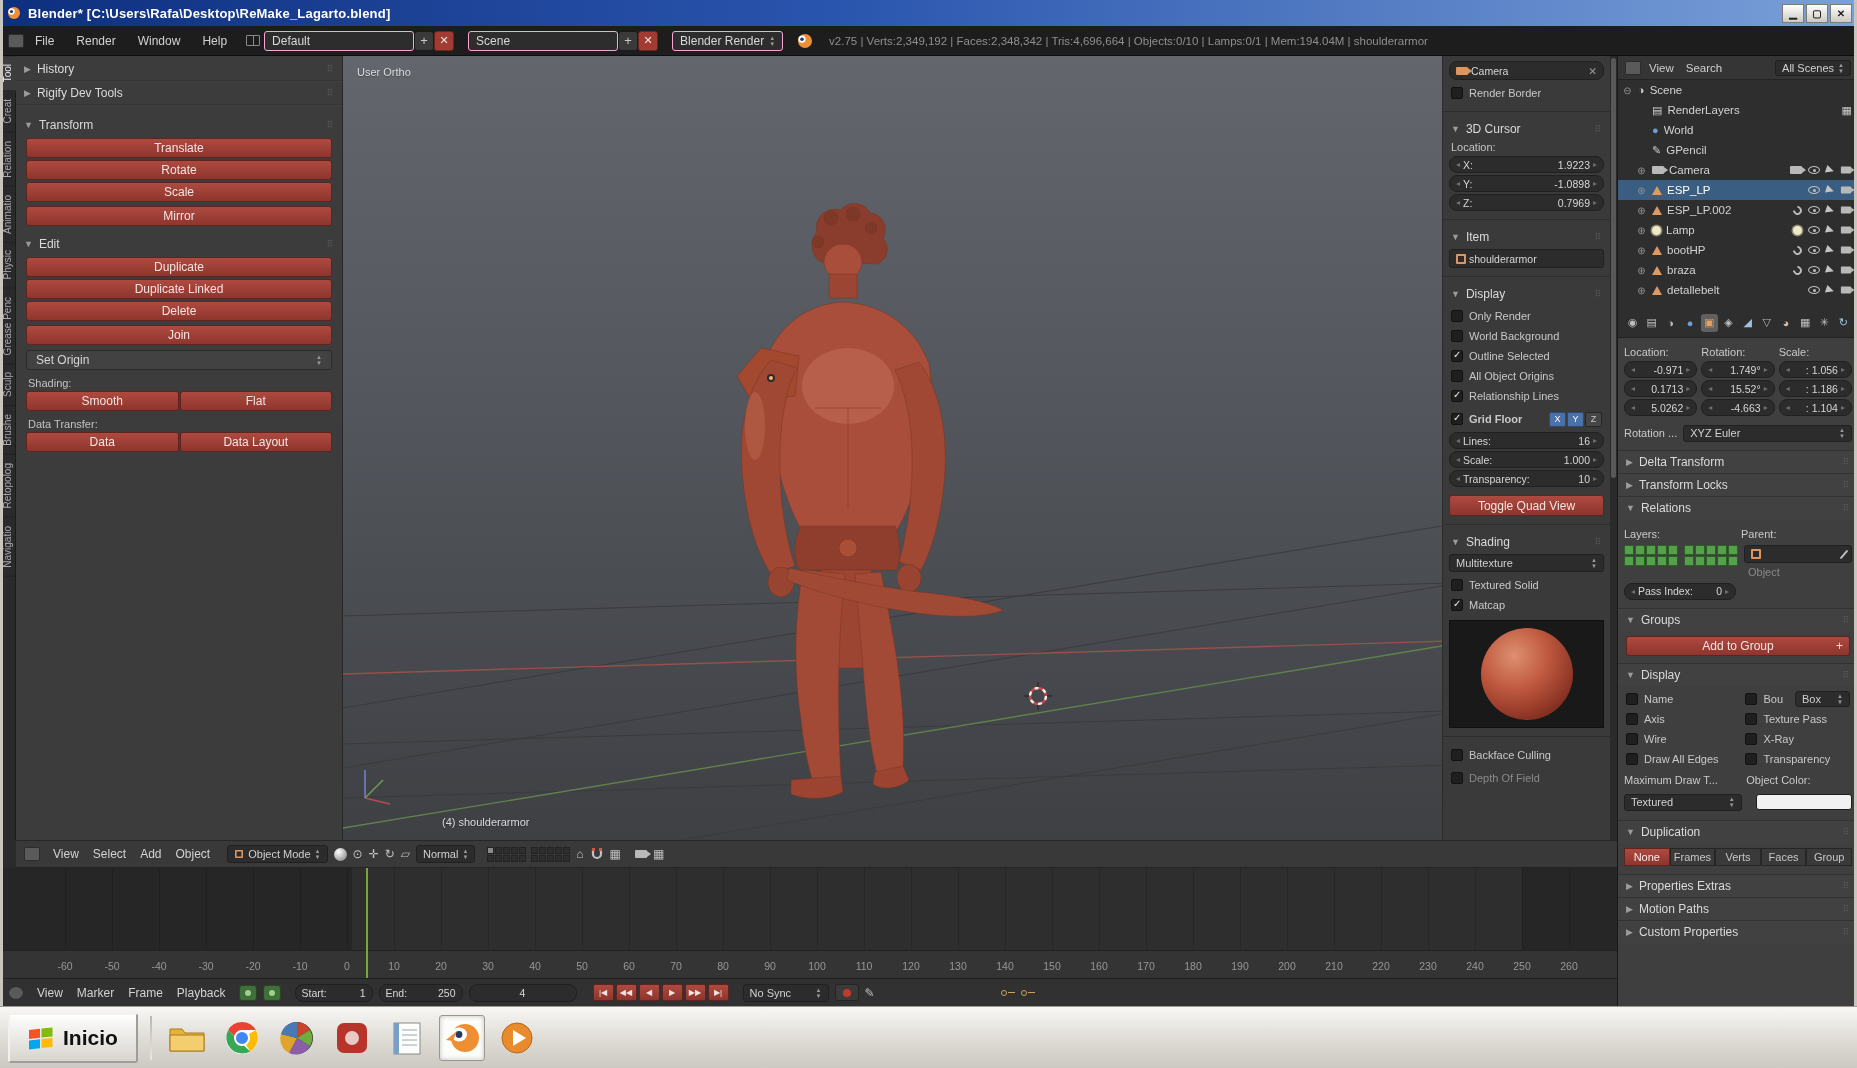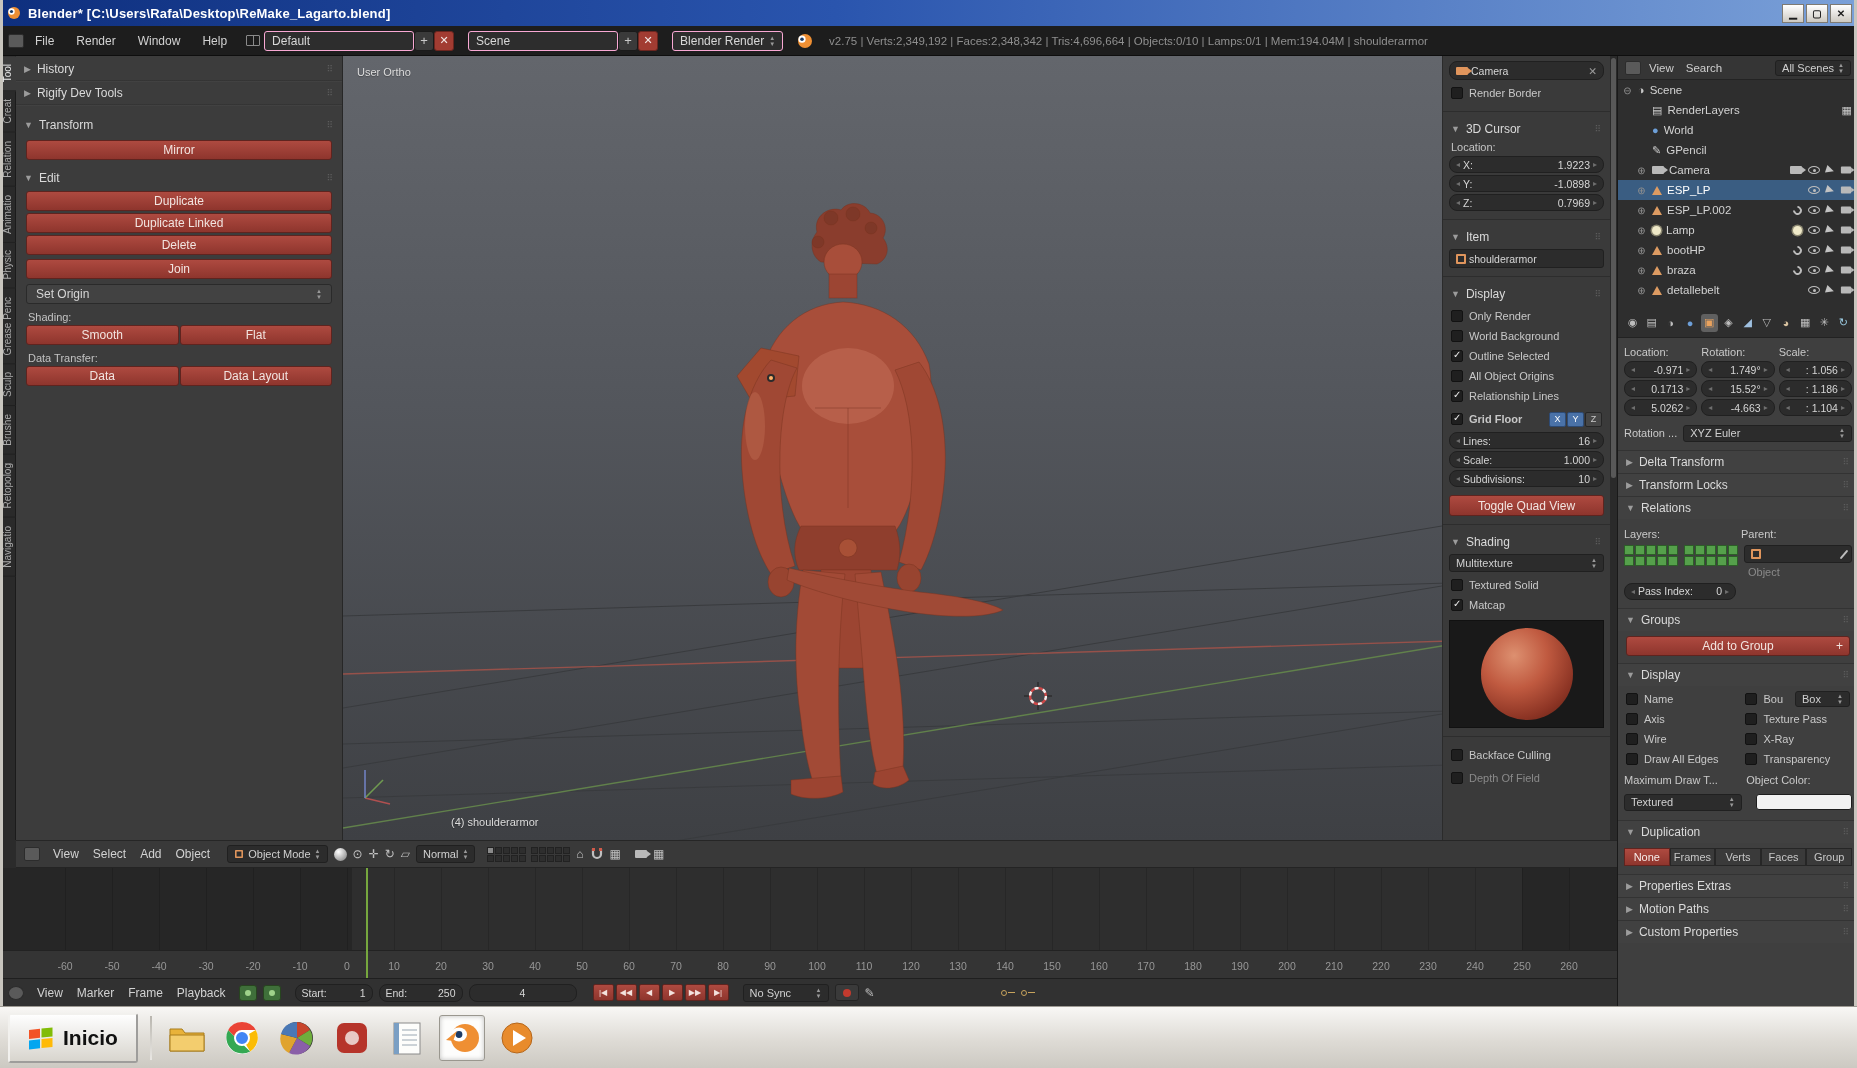--- a/index.html
+++ b/index.html
@@ -257,20 +257,25 @@
       <span class="tri">▶</span>
         <span>Rigify Dev Tools</span>
         <span class="dots">⠿</span>
     </div>
     <div class="ts-sep"></div>
     <div class="ph" style="margin-top:8px">
       <span class="tri">▼</span>
         <span>Transform</span>
         <span class="dots">⠿</span>
     </div>
+    <div id="ts-transform" class="stack">
+        <div class="red-btn">Translate</div>
+        <div class="red-btn">Rotate</div>
+        <div class="red-btn">Scale</div>
+      </div>
     <div class="stack" style="margin-top:4px">
       <div class="red-btn">Mirror</div>
     </div>
     <div class="ph" style="margin-top:7px">
       <span class="tri">▼</span>
         <span>Edit</span>
         <span class="dots">⠿</span>
     </div>
     <div id="ts-edit" class="stack">
         <div class="red-btn">Duplicate</div>
@@ -353,21 +358,21 @@
       </g>
 
       <g stroke-width="1.6">
         <line x1="22" y1="742" x2="47" y2="748" stroke="#b05050"></line>
         <line x1="22" y1="742" x2="40" y2="724" stroke="#6f9a50"></line>
         <line x1="22" y1="742" x2="22" y2="714" stroke="#7080c0"></line>
       </g>
     </svg>
 
     <div class="vp-label" style="left:14px;top:10px">User Ortho</div>
-    <div class="vp-label" style="left:108px;top:760px">(4) shoulderarmor</div>
+    <div class="vp-label" style="left:99px;top:760px">(4) shoulderarmor</div>
 
     
     <div id="npanel">
       <div class="nf" style="height:19px">
         <span class="ico-cam orange"></span>
         <span>Camera</span>
         <span class="v" style="color:#9a9a9a">✕</span>
       </div>
       <div class="crow">
         <span class="cb"></span>
@@ -455,21 +460,21 @@
             <span class="arr">▸</span>
           </div>
           <div class="nf">
             <span class="arr">◂</span>
             <span>Scale:</span>
             <span class="v">1.000</span>
             <span class="arr">▸</span>
           </div>
           <div class="nf">
             <span class="arr">◂</span>
-            <span>Subdivisions:</span>
+            <span>Transparency:</span>
             <span class="v">10</span>
             <span class="arr">▸</span>
           </div>
         </div>
       <div class="red-btn" style="height:21px;margin-top:5px">Toggle Quad View</div>
       <div class="np-sep"></div>
       <div class="ph" style="padding:0 2px;height:18px">
         <span class="tri">▼</span>
           <span>Shading</span>
           <span class="dots">⠿</span>

